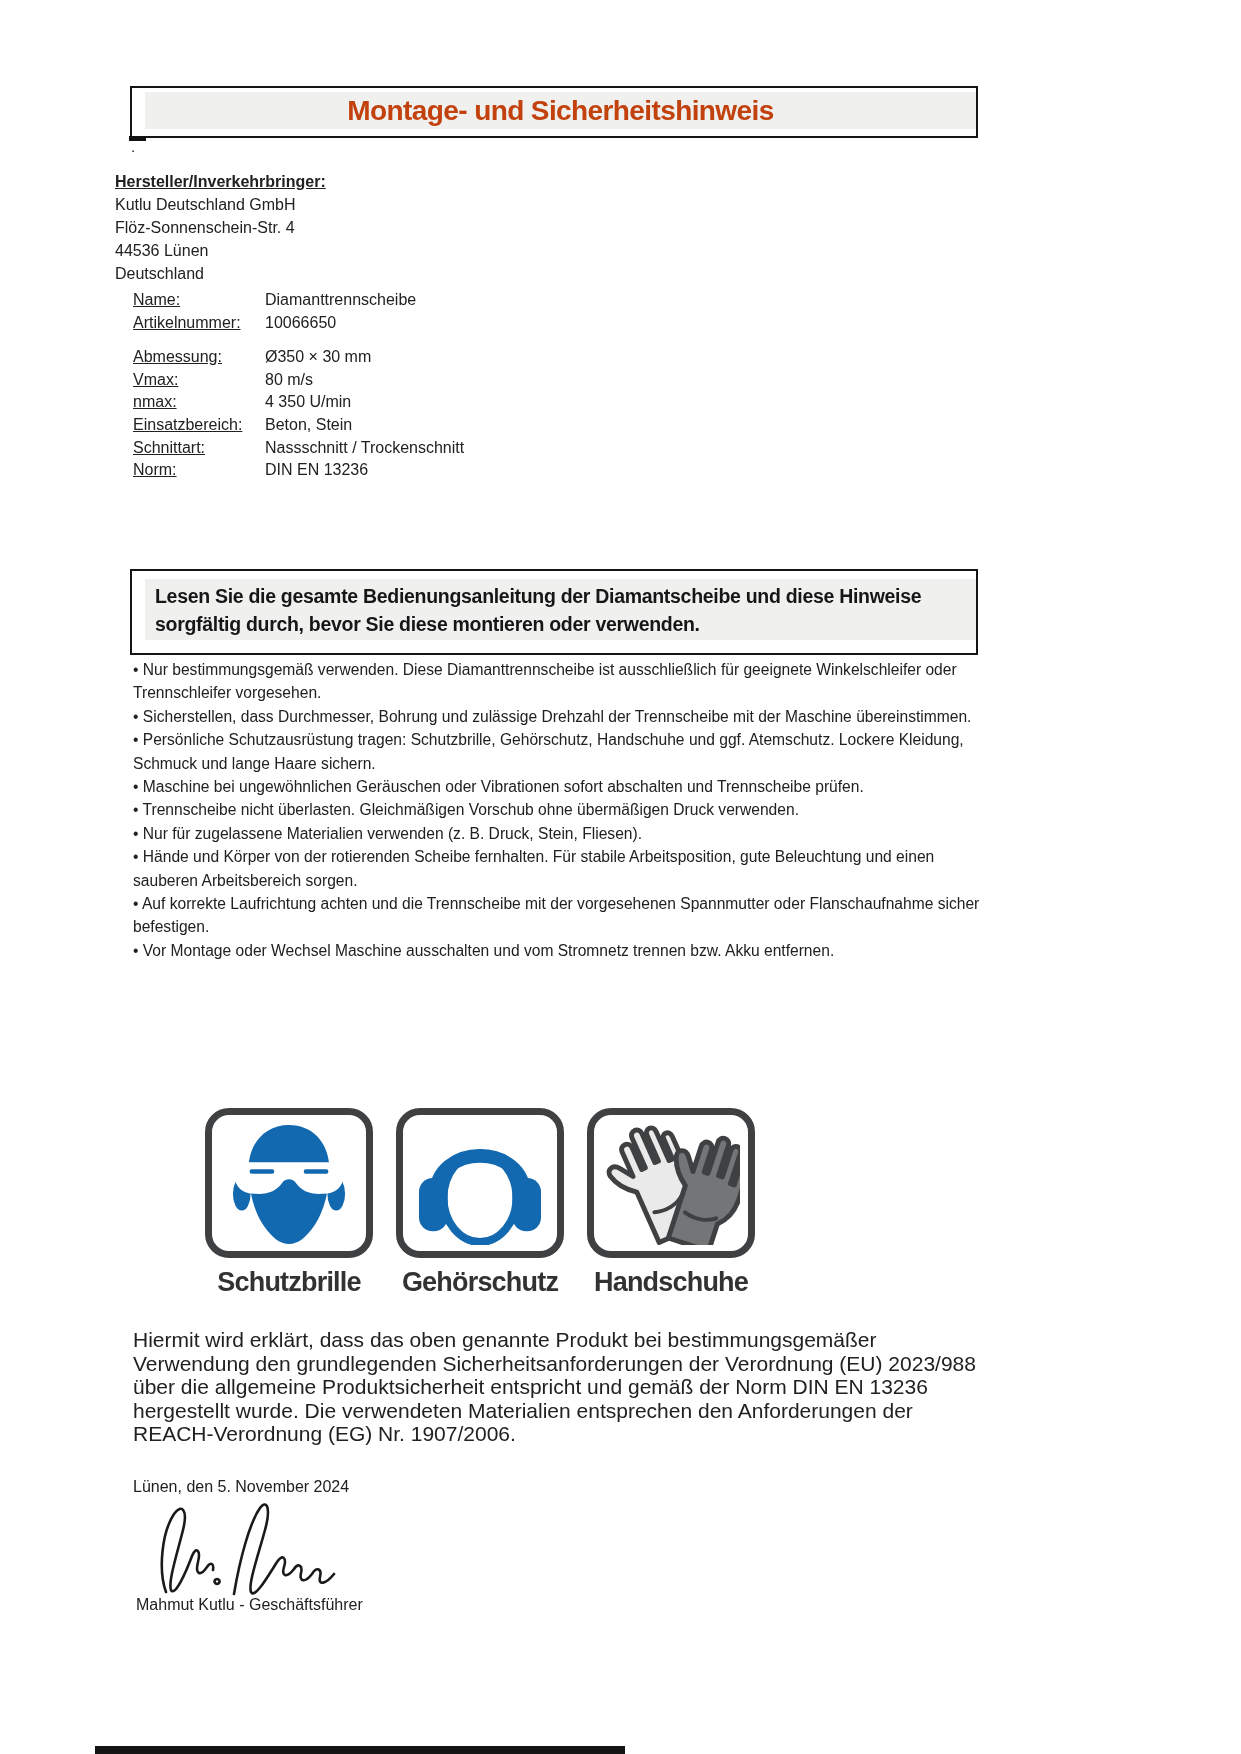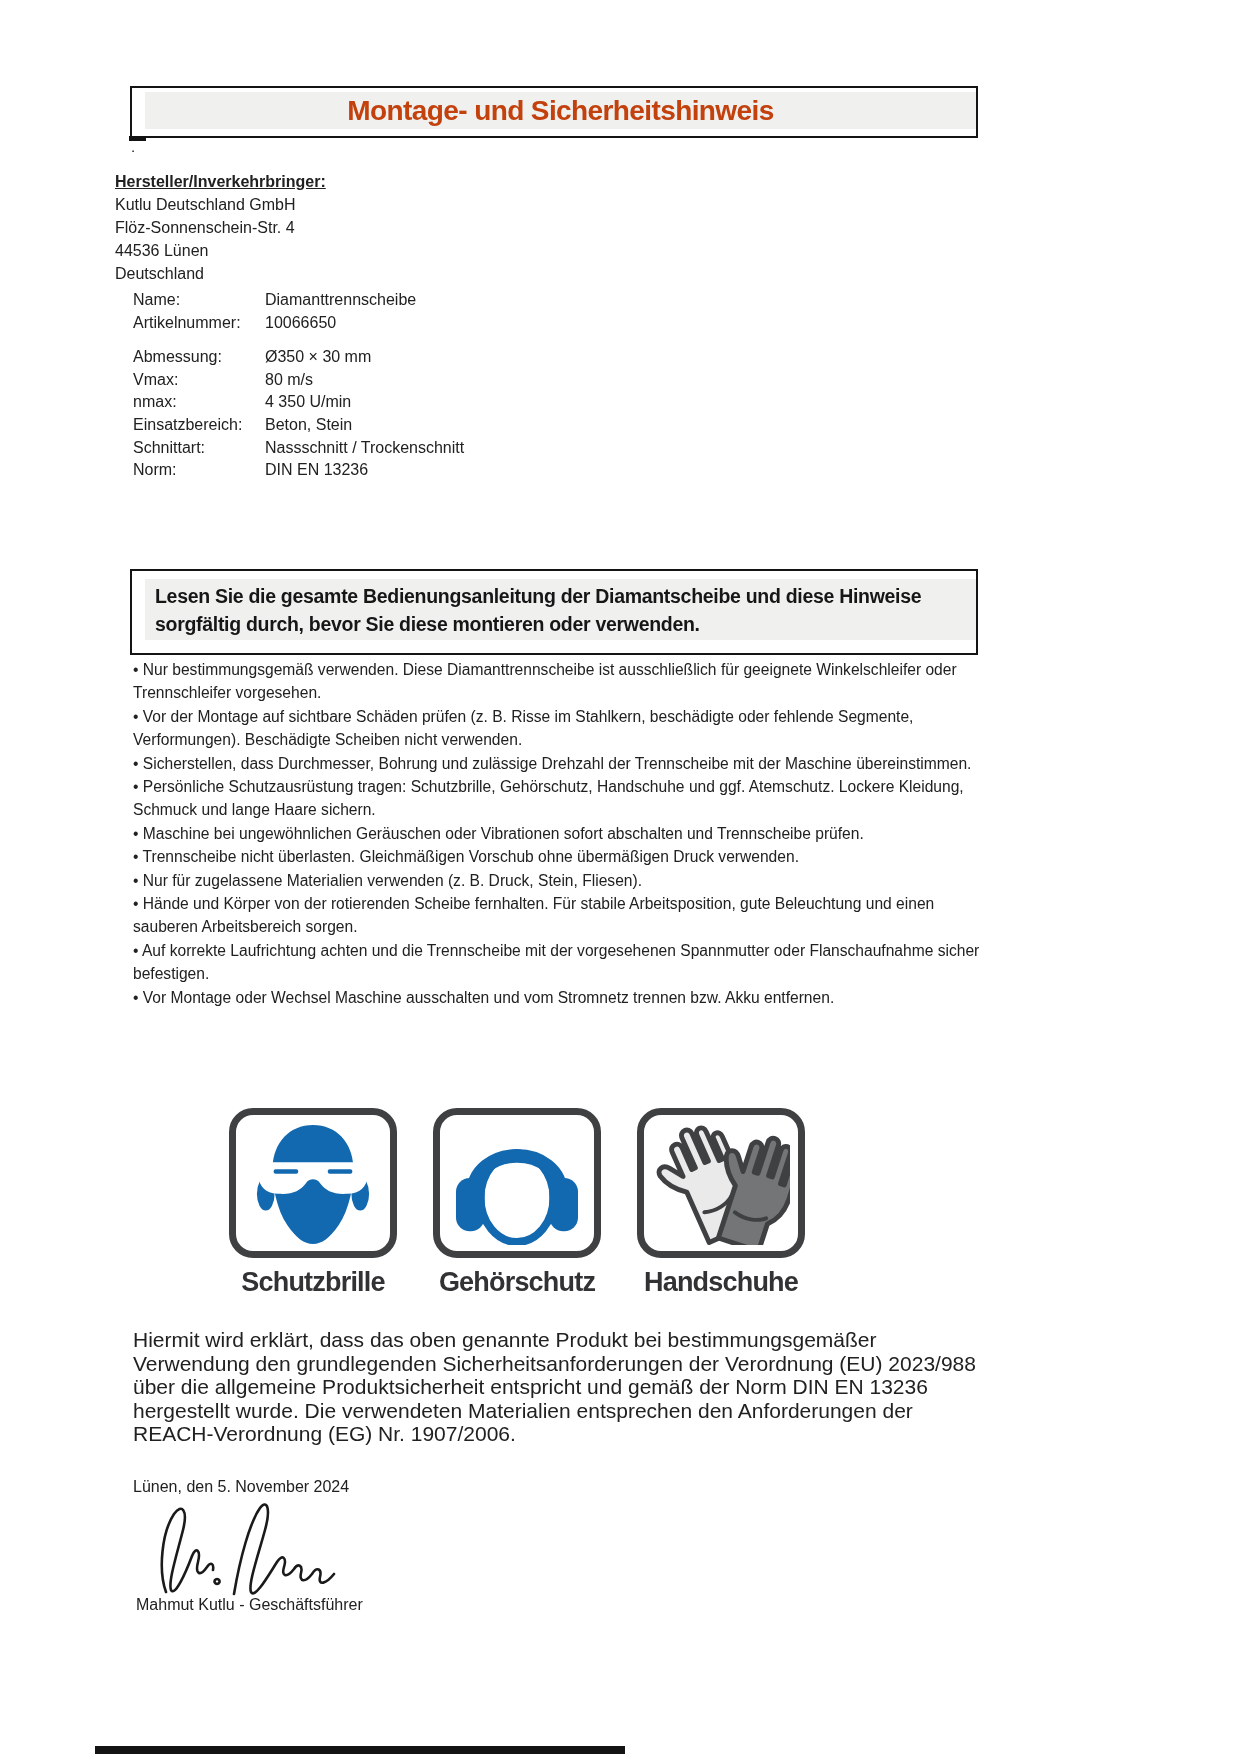--- a/index.html
+++ b/index.html
@@ -15,33 +15,33 @@
   .corner-dash { position:absolute; left:129px; top:136px; width:17px; height:5px; background:#121212; }
   .stray-dot { position:absolute; left:131px; top:138px; font-size:15px; color:#121212; }
 
   
   .manufacturer { position:absolute; left:115px; top:170px; font-size:16px; line-height:23px; }
   .manufacturer .head { font-weight:700; text-decoration:underline; }
 
   
   .specs { position:absolute; left:133px; top:289px; font-size:16px; line-height:22.6px; }
   .spec-row { display:flex; }
-  .spec-label { width:132px; flex:0 0 132px; }
+  .spec-label { width:132px; flex:0 0 132px;text-decoration:underline; }
   .spec-gap { height:12px; }
 
   
   .warning-box { position:absolute; left:130px; top:569px; width:844px; height:82px; border:2px solid #141414; background:#ffffff; }
   .warning-band { position:absolute; left:13px; top:8px; right:0; bottom:13px; background:#f0f0ef; display:flex; align-items:center; justify-content:center; }
   .warning-text { font-weight:700; font-size:19.5px; line-height:28px; letter-spacing:-0.3px; color:#161616; padding:0 10px; }
 
   
   .notes { position:absolute; left:133px; top:658px; width:850px; font-size:15.6px; line-height:23.4px; color:#212121; }
 
   
-  .picto-row { position:absolute; left:229px; top:1108px; display:flex; gap:36px;justify-content:center; }
+  .picto-row { position:absolute; left:205px; top:1108px; display:flex; gap:23px;justify-content:center; }
   .picto { display:flex; flex-direction:column; align-items:center; width:168px; }
   .picto-card {
     box-sizing:border-box; width:168px; height:150px; background:#ffffff;
     border:7px solid #3f4042; border-radius:24px; display:flex; align-items:center; justify-content:center;
   }
   .picto-label { margin-top:9px; font-weight:700; font-size:27px; letter-spacing:-0.8px; color:#323234; white-space:nowrap; }
 
   
   .declaration { position:absolute; left:133px; top:1328px; width:855px; font-size:21px; line-height:23.5px; }
 
@@ -111,21 +111,20 @@
   </div>
 
   <div class="warning-box">
     <div class="warning-band">
       <div class="warning-text">Lesen Sie die gesamte Bedienungsanleitung der Diamantscheibe und diese Hinweise sorgfältig durch, bevor Sie diese montieren oder verwenden.</div>
     </div>
   </div>
 
   <div class="notes">
     <div>• Nur bestimmungsgemäß verwenden. Diese Diamanttrennscheibe ist ausschließlich für geeignete Winkelschleifer oder Trennschleifer vorgesehen.</div>
-    <div>• Vor der Montage auf sichtbare Schäden prüfen (z. B. Risse im Stahlkern, beschädigte oder fehlende Segmente, Verformungen). Beschädigte Scheiben nicht verwenden.</div>
     <div>• Sicherstellen, dass Durchmesser, Bohrung und zulässige Drehzahl der Trennscheibe mit der Maschine übereinstimmen.</div>
     <div>• Persönliche Schutzausrüstung tragen: Schutzbrille, Gehörschutz, Handschuhe und ggf. Atemschutz. Lockere Kleidung, Schmuck und lange Haare sichern.</div>
     <div>• Maschine bei ungewöhnlichen Geräuschen oder Vibrationen sofort abschalten und Trennscheibe prüfen.</div>
     <div>• Trennscheibe nicht überlasten. Gleichmäßigen Vorschub ohne übermäßigen Druck verwenden.</div>
     <div>• Nur für zugelassene Materialien verwenden (z. B. Druck, Stein, Fliesen).</div>
     <div>• Hände und Körper von der rotierenden Scheibe fernhalten. Für stabile Arbeitsposition, gute Beleuchtung und einen sauberen Arbeitsbereich sorgen.</div>
     <div>• Auf korrekte Laufrichtung achten und die Trennscheibe mit der vorgesehenen Spannmutter oder Flanschaufnahme sicher befestigen.</div>
     <div>• Vor Montage oder Wechsel Maschine ausschalten und vom Stromnetz trennen bzw. Akku entfernen.</div>
   </div>
 

